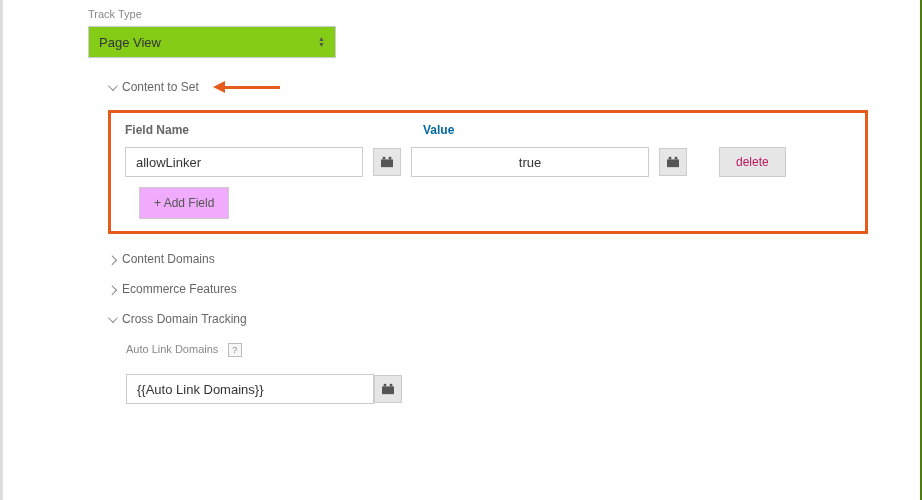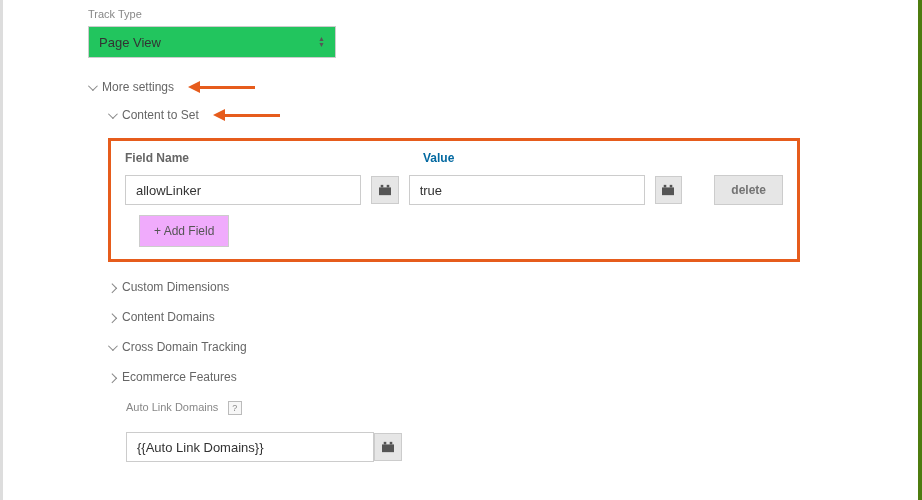--- a/index.html
+++ b/index.html
@@ -7,37 +7,37 @@
       font-family: Arial, Helvetica, sans-serif;
       font-size: 12px;
       color: #555;
       background: #f5f5f5;
       width: 922px;
       height: 500px;
       overflow: hidden;
     }
     .page-border {
       border-left: 3px solid #ddd;
-      border-right: 4px solid #4d7c0f;
+      border-right: 2px solid #4d7c0f;
       height: 100%;
       background: #fff;
       padding: 8px 20px 0 85px;
       position: relative;
     }
     .label-small {
       font-size: 11px;
       color: #888;
       margin-bottom: 6px;
     }
     .select-wrap {
       position: relative;
       width: 248px;
       height: 32px;
       border: 1px solid #ccc;
-      background: #22c55e;
+      background: #84cc16;
       display: flex;
       align-items: center;
       padding: 0 10px;
       margin-bottom: 22px;
     }
     .select-value {
       flex: 1;
       font-size: 13px;
       color: #333;
     }
@@ -85,21 +85,21 @@
       border-top: 6px solid transparent;
       border-bottom: 6px solid transparent;
       border-right: 12px solid #e65c1c;
     }
     .indent-1 { margin-left: 20px; }
     .fields-box {
       border: 3px solid #e65c1c;
       padding: 10px 14px 12px;
       margin-left: 20px;
       margin-bottom: 18px;
-      width: 692px;
+      width: 760px;
       margin-top: 16px;
     }
     .fields-header {
       display: flex;
       margin-bottom: 10px;
     }
     .col-name { width: 298px; font-size: 12px; color: #666; font-weight: bold; }
     .col-value { font-size: 12px; color: #0369a1; font-weight: bold; }
     .fields-row {
       display: flex;
@@ -109,41 +109,40 @@
     }
     .text-input {
       height: 30px;
       border: 1px solid #ccc;
       padding: 0 10px;
       font-size: 13px;
       color: #333;
       background: #fff;
     }
     .input-name { width: 238px; }
-    .input-value { width: 238px; }
+    .input-value { width: 238px; text-align: center; }
     .var-btn {
       width: 28px;
       height: 28px;
       background: #e6e6e6;
       border: 1px solid #ccc;
       display: flex;
       align-items: center;
       justify-content: center;
       cursor: pointer;
     }
     .var-btn svg { width: 14px; height: 12px; }
     .delete-btn {
       background: #e6e6e6;
       border: 1px solid #ccc;
       padding: 7px 16px;
       font-size: 12px;
-      color: #737373;
+      color: #be185d;
       cursor: pointer;
       margin-left: 22px;
-      font-weight: bold;
     }
     .add-btn {
       background: #f0abfc;
       border: 1px solid #ccc;
       padding: 8px 14px;
       font-size: 12px;
       color: #555;
       cursor: pointer;
       margin-left: 14px;
     }
@@ -183,28 +182,20 @@
 
   <div class="label-small">Track Type</div>
   <div class="select-wrap">
     <span class="select-value">Page View</span>
     <span class="select-arrows">
       <span>▲</span>
         <span>▼</span>
     </span>
   </div>
 
-  <div class="section-row">
-    <span class="chevron down"></span>
-    <span class="section-label">More settings</span>
-    <span class="arrow-annotation">
-      <span class="arrow-head"></span>
-        <span class="arrow-line"></span>
-    </span>
-  </div>
 
   <div class="section-row indent-1">
     <span class="chevron down"></span>
     <span class="section-label">Content to Set</span>
     <span class="arrow-annotation">
       <span class="arrow-head"></span>
         <span class="arrow-line"></span>
     </span>
   </div>
 
@@ -228,39 +219,35 @@
             <rect x="1" y="4" width="14" height="9" fill="#555"></rect>
             <rect x="3" y="1" width="3" height="3" fill="#555"></rect>
             <rect x="10" y="1" width="3" height="3" fill="#555"></rect>
           </svg>
       </div>
       <button class="delete-btn">delete</button>
     </div>
     <button class="add-btn">+ Add Field</button>
   </div>
 
-  <div class="subsection">
-    <span class="chevron right"></span>
-    <span class="section-label">Custom Dimensions</span>
-  </div>
 
 
   <div class="subsection">
     <span class="chevron right"></span>
     <span class="section-label">Content Domains</span>
   </div>
 
   <div class="subsection">
+    <span class="chevron right"></span>
+    <span class="section-label">Ecommerce Features</span>
+  </div>
+
+  <div class="subsection">
     <span class="chevron down"></span>
     <span class="section-label">Cross Domain Tracking</span>
-  </div>
-
-  <div class="subsection">
-    <span class="chevron right"></span>
-    <span class="section-label">Ecommerce Features</span>
   </div>
 
   <div class="sub-indent">
     <span class="label-small" style="display:inline">Auto Link Domains</span>
     <span class="help-badge">?</span>
   </div>
   <div class="autolink-row">
     <input class="text-input autolink-input" value="{{Auto Link Domains}}" style="">
     <div class="var-btn">
       <svg viewBox="0 0 16 14">

